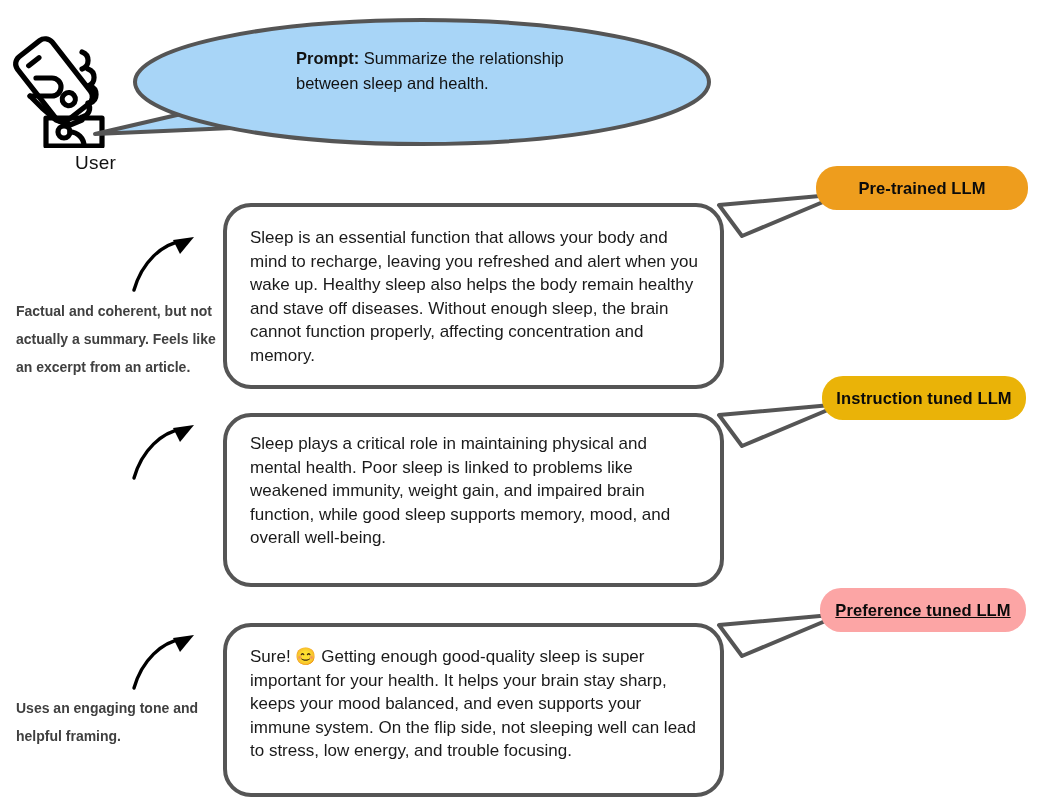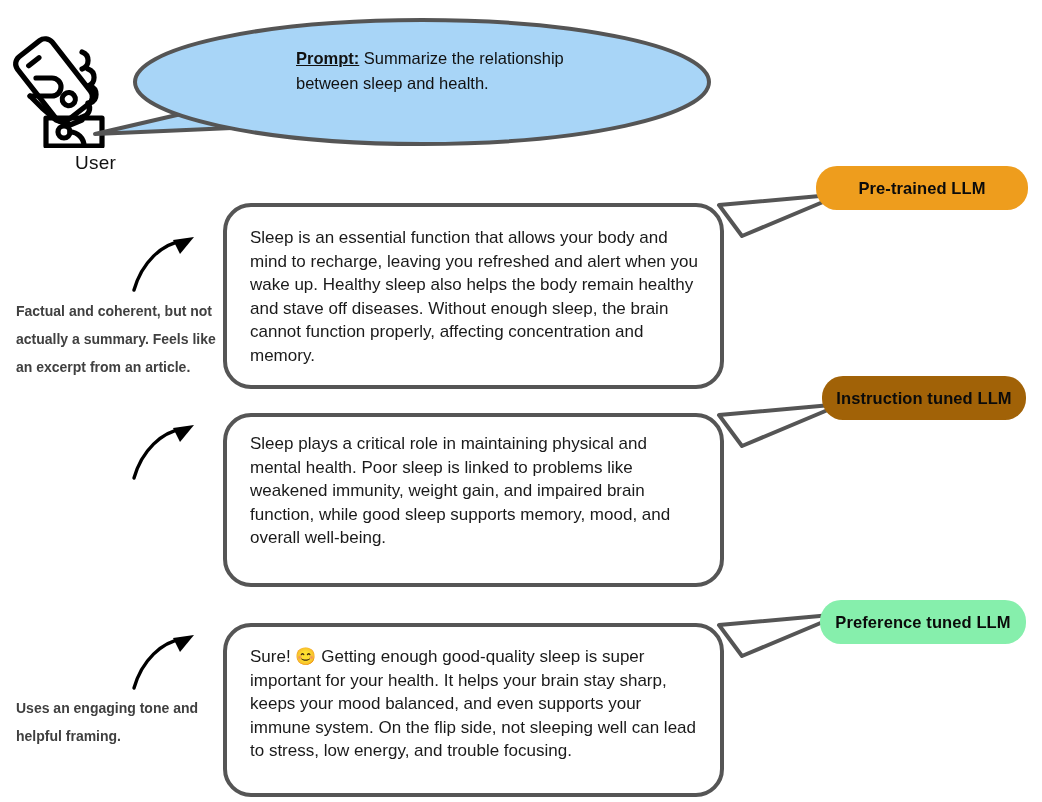--- a/index.html
+++ b/index.html
@@ -45,21 +45,21 @@
     height: 145px;
   }
   #prompt-text {
     left: 296px;
     top: 46px;
     width: 330px;
     font-size: 16.5px;
     line-height: 25px;
     color: #111111;
   }
-  #prompt-text b { font-weight: 700; text-decoration: underline; }
+  #prompt-text b { font-weight: 700; }
 
   
   .resp-svg { left: 222px; width: 640px; }
   .resp-text {
     left: 250px;
     width: 452px;
     font-size: 17px;
     line-height: 23.5px;
     color: #1a1a1a;
     font-family: "Liberation Sans", sans-serif;
@@ -79,22 +79,22 @@
     align-items: center;
     justify-content: center;
     font-weight: 700;
     font-size: 16.5px;
     color: #0b0b0b;
     letter-spacing: .1px;
     font-family: "Liberation Sans", sans-serif;
     white-space: nowrap;
   }
   #pill-0 { left: 816px; top: 166px; width: 212px; background: #EE9D1D; }
-  #pill-1 { left: 822px; top: 376px; width: 204px; background: #a16207; }
-  #pill-2 { left: 820px; top: 600px; width: 206px; background: #86efac; }
+  #pill-1 { left: 822px; top: 376px; width: 204px; background: #eab308; }
+  #pill-2 { left: 820px; top: 588px; width: 206px; background: #fca5a5; text-decoration: underline; }
 
   
   .annot {
     width: 205px;
     font-weight: 700;
     font-size: 14px;
     line-height: 28px;
     color: #404040;
     font-family: "Liberation Sans", sans-serif;
   }

